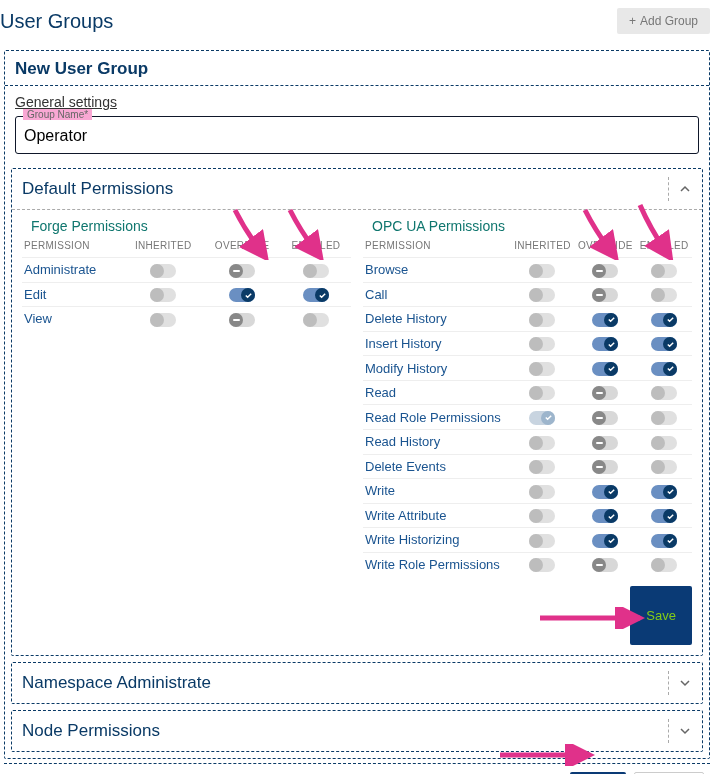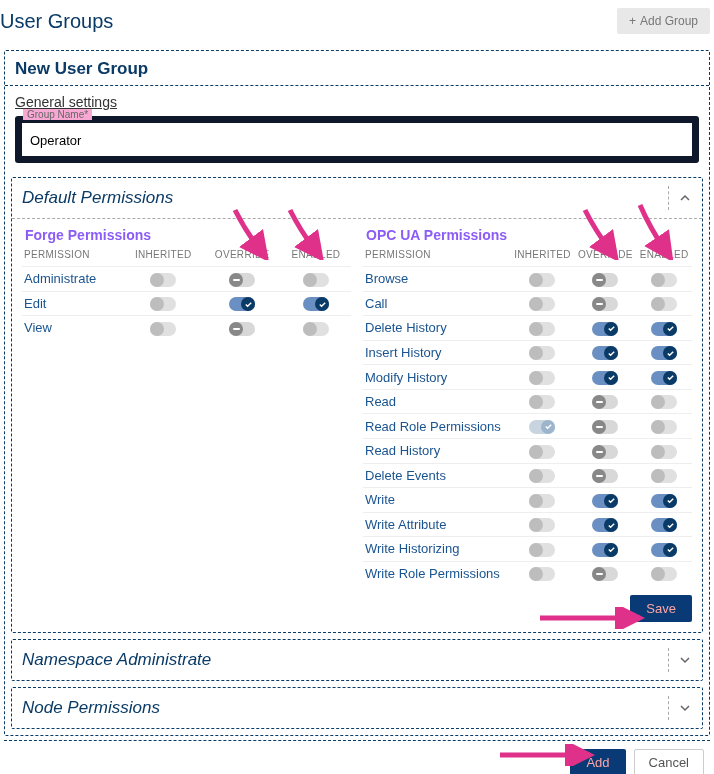--- a/index.html
+++ b/index.html
@@ -65,36 +65,35 @@
     top: -7px;
     left: 8px;
     background: #f9a8d4;
     padding: 0 4px;
     font-size: 10px;
     color: #666;
   }
   .text-input {
     width: 100%;
     padding: 10px 8px 8px 8px;
-    border: 7px solid #0f172a;
+    border: 1px solid #0f172a;
     border-radius: 3px;
-    font-size: 13px;
+    font-size: 16px;
   }
   .acc-panel {
     border: 1px dashed #0a3a66;
     border-radius: 2px;
     margin: 6px;
   }
   .acc-header {
     display: flex;
     justify-content: space-between;
     align-items: center;
     padding: 8px 10px;
     cursor: pointer;
-    font-style: italic;
   }
   .acc-title {
     font-size: 17px;
     color: #0a3a66;
     margin: 0;
     font-weight: 400;
   }
   .chev {
     width: 24px;
     height: 24px;
@@ -111,23 +110,23 @@
   }
   .perm-grid {
     display: flex;
     gap: 12px;
   }
   .perm-col {
     flex: 1;
   }
   .perm-col-title {
     font-size: 14px;
-    color: #8b5cf6;
-    margin: 8px 0 0 3px;
-    font-weight: 700;
+    color: #0f766e;
+    margin: 8px 0 0 9px;
+    font-weight: 400;
   }
   table.perm-table {
     width: 100%;
     border-collapse: collapse;
   }
   table.perm-table th {
     text-align: left;
     font-size: 10px;
     font-weight: 400;
     color: #777;
@@ -178,23 +177,23 @@
     display: block;
   }
   .tgl.check .knob svg { width: 9px; height: 9px; }
   .save-row {
     display: flex;
     justify-content: flex-end;
     padding-top: 10px;
   }
   .btn-primary {
     background: #0a3a75;
-    color: #fca5a5;
+    color: #84cc16;
     border: none;
-    padding: 6px 16px;
+    padding: 22px 16px;
     font-size: 13px;
     border-radius: 2px;
     cursor: pointer;
   }
   .btn-secondary {
     background: #fff;
     color: #555;
     border: 1px solid #ccc;
     padding: 0 14px;
     font-size: 13px;

